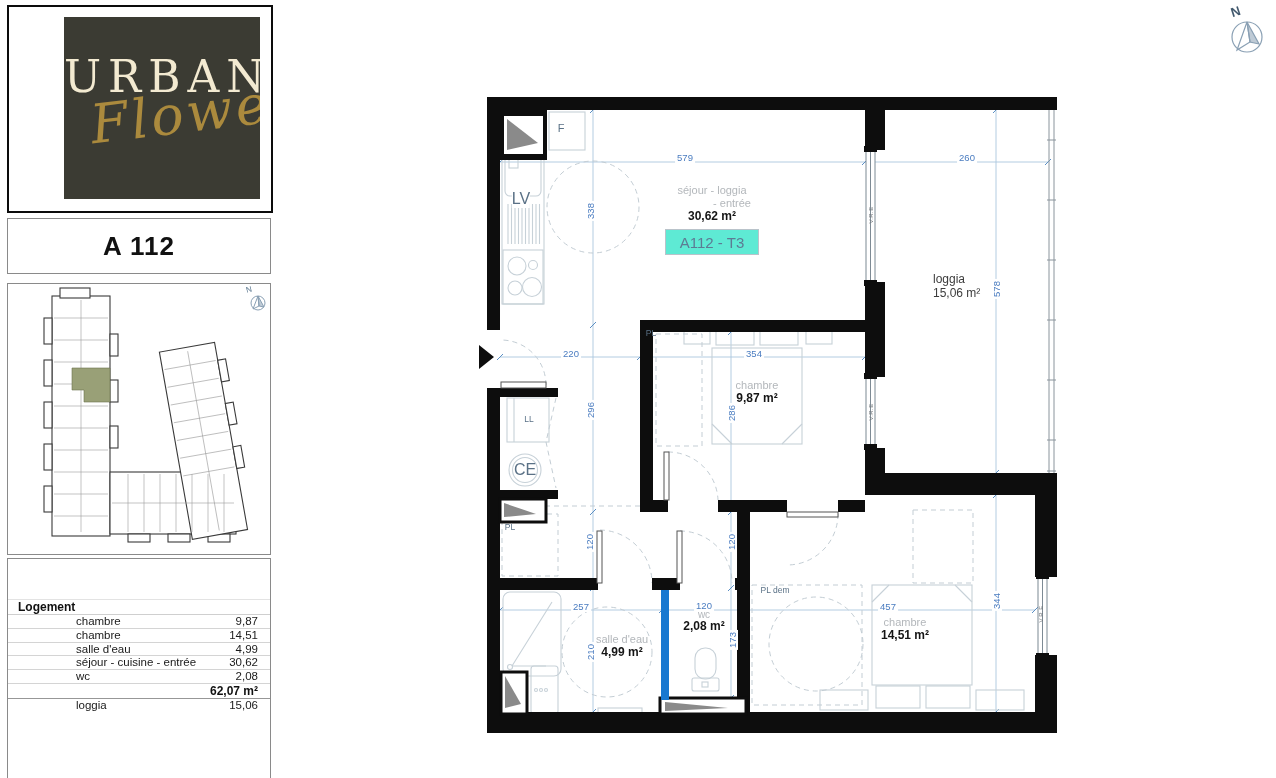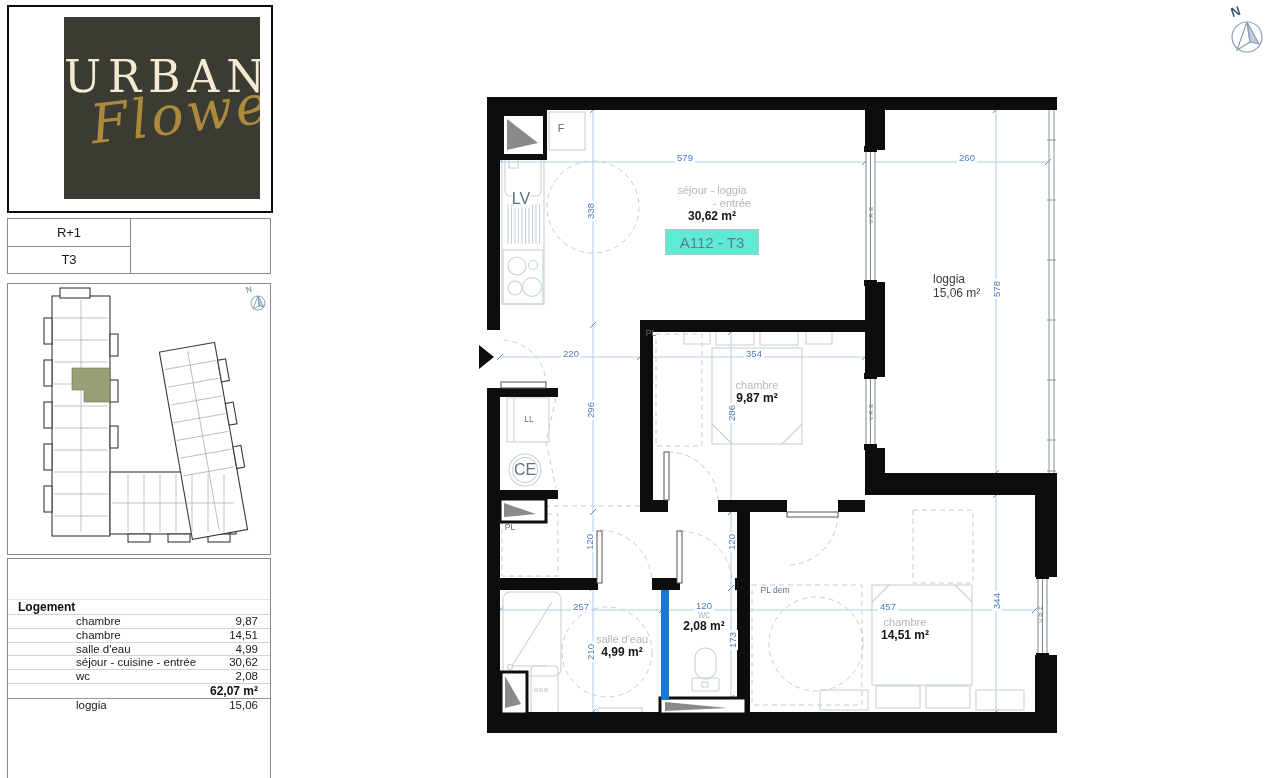--- a/index.html
+++ b/index.html
@@ -248,24 +248,21 @@
 </div>
 
 <div class="logo-panel">
   <div class="logo-inner">
     <div class="logo-urban">URBAN</div>
     <div class="logo-flower">Flower</div>
   </div>
 </div>
 
 <div class="unit-card">
-  <div class="unit-left">
-    <div class="unit-floor">R+1</div>
-    <div class="unit-type">T3</div>
-  </div>
+  <div class="unit-code">A 112</div>
 </div>
 
 <div class="site-panel">
   <svg width="260" height="268" viewBox="0 0 260 268">
     <g fill="#fff" stroke="#3a3a3a" stroke-width="1.1">
       <rect x="44" y="12" width="58" height="240"></rect>
       <rect x="52" y="4" width="30" height="10"></rect>
       <rect x="36" y="34" width="8" height="26"></rect>
         <rect x="36" y="76" width="8" height="26"></rect>
       <rect x="36" y="118" width="8" height="26"></rect>

